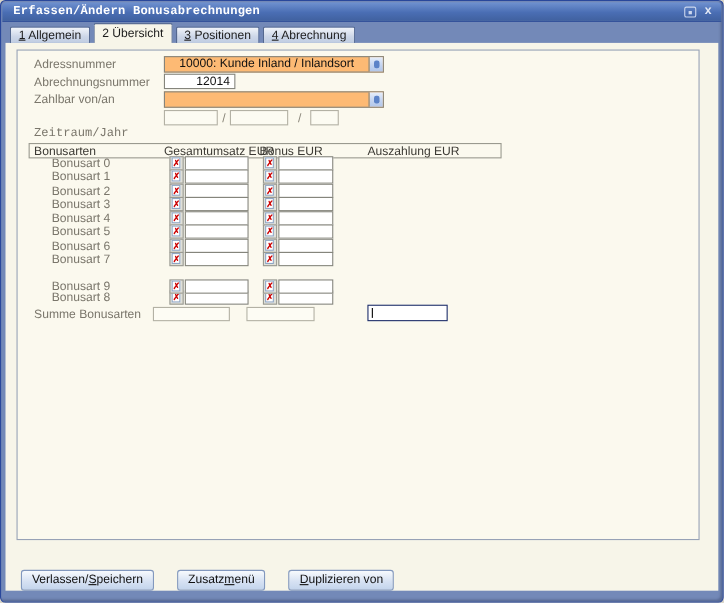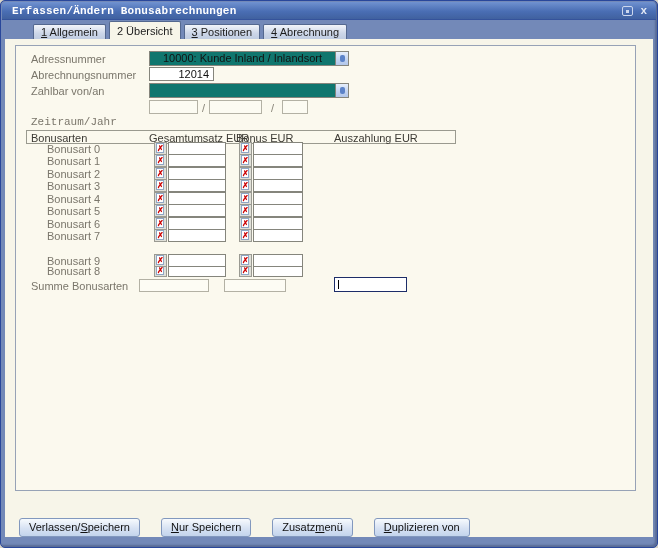--- a/index.html
+++ b/index.html
@@ -23,21 +23,21 @@
   .title{
     position:absolute;left:10px;top:3px;
     color:#ffffff;font-size:11px;font-weight:bold;letter-spacing:.2px;
   }
   .titlebar-icons{position:absolute;right:9px;top:3px;display:flex;gap:7px;align-items:center;height:12px;}
   .max-icon{width:11px;height:10px;border:1px solid #ccd7ee;border-radius:2px;display:flex;align-items:center;justify-content:center;cursor:default;}
   .max-icon .dot{width:3px;height:3px;background:#ccd7ee;}
   .close-icon{color:#e4eaf6;font-size:11px;font-weight:bold;line-height:10px;cursor:default;}
   .tabstrip{
     position:absolute;left:8px;top:20px;height:18px;
-    display:flex;align-items:flex-end;gap:3px;z-index:3;margin-left:24px;
+    display:flex;align-items:flex-end;gap:3px;z-index:3;
   }
   .tab{
     height:15px;padding:1px 7px 0 7px;
     background:linear-gradient(180deg,#f2f5fa 0%,#ccd6e8 60%,#c0cde2 100%);
     border:1px solid #54688f;border-bottom:none;
     border-radius:2px 2px 0 0;
     font-size:11px;color:#1c1c1c;white-space:nowrap;cursor:default;
   }
   .tab .num{text-decoration:underline;}
   .tab.active{
@@ -57,21 +57,21 @@
   .abs{position:absolute;}
   .lbl{font-size:11px;color:#7a766b;white-space:nowrap;}
   .hdr{font-size:11px;color:#3c3a34;white-space:nowrap;}
   .field-input{
     position:absolute;height:14px;border:1px solid #85857c;background:#ffffff;
     font-family:"Liberation Sans",sans-serif;font-size:11px;padding:0 4px;color:#111;
   }
   .field-input.num{text-align:right;}
   .field-input.disabled{border-color:#b3b1a4;background:#fcfbf2;}
   .combo{
-    position:absolute;height:15px;border:1px solid #85857c;background:#0f766e;
+    position:absolute;height:15px;border:1px solid #85857c;background:#fdba74;
     display:flex;align-items:stretch;cursor:default;
   }
   .combo-value{flex:1;font-size:11px;color:#111;text-align:center;line-height:13px;overflow:hidden;white-space:nowrap;}
   .combo-btn{
     width:13px;border-left:1px solid #85857c;
     background:linear-gradient(180deg,#e6eefb 0%,#c2d3f0 60%,#b2c7ea 100%);
     display:flex;align-items:center;justify-content:center;
   }
   .combo-glyph{width:5px;height:7px;border-radius:2px;background:#5c83c8;}
   .sep{font-size:11px;color:#8a867a;}
@@ -287,18 +287,17 @@
   </div>
 
   <span class="lbl abs" style="left:30px;top:279px;">Summe Bonusarten</span>
   <input class="cell-input disabled abs" style="left: 138px; top: 278px; width: 70px;" value="">
   <input class="cell-input disabled abs" style="left: 223px; top: 278px; width: 62px;" value="">
   <input class="cell-input focused abs" style="left: 333px; top: 276px; width: 73px; height: 15px;" value="">
   <span class="caret" style="left:337px;top:279px;"></span>
 
   <div class="btn-row">
     <button class="push-btn"><span>Verlassen/</span><span class="accel">S</span><span>peichern</span></button>
-    <button class="push-btn"><span></span><span class="accel">N</span><span>ur Speichern</span></button>
     <button class="push-btn"><span>Zusatz</span><span class="accel">m</span><span>enü</span></button>
     <button class="push-btn"><span></span><span class="accel">D</span><span>uplizieren von</span></button>
   </div>
 
 </div>
 
 </body></html>

